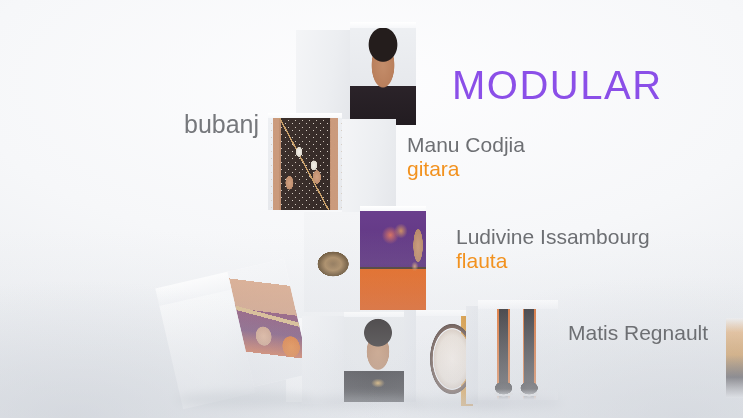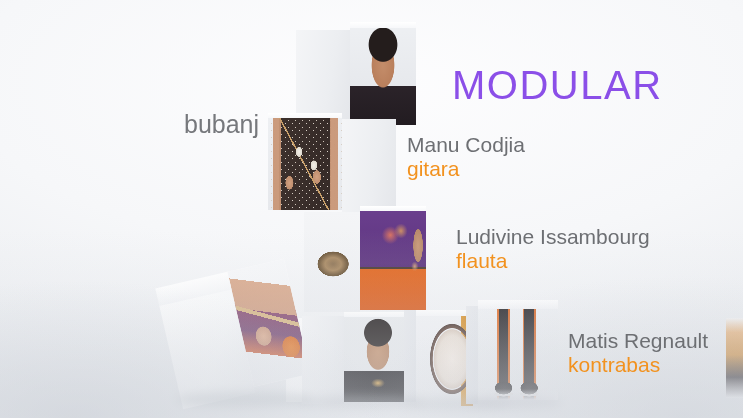--- a/index.html
+++ b/index.html
@@ -46,21 +46,21 @@
   #band-title {
     left:452px; top:63px;
     font-size:40px; letter-spacing:1.5px; font-weight:400;
   }
 
   .member { position:absolute; z-index:70; }
   .member .name { font-size:21px; color:#6d6f73; line-height:1.05; }
   .member .inst { font-size:21px; color:#f2921f; line-height:1.22; }
   #member-1 { left:407px; top:134px; }
   #member-2 { left:456px; top:226px; }
-  #member-3 { left:568px; top:330px; }
+  #member-3 { left:568px; top:322px; }
 
   
   #scene { position:absolute; inset:0; z-index:10; }
 
   .cube { position:absolute; }
   .face { position:absolute; overflow:hidden; background:#fbfbfc; }
   .f-mid   { background:linear-gradient(100deg,#f4f5f7 0%,#eceef1 60%,#e4e6ea 100%); }
   .f-dark  { background:linear-gradient(100deg,#e8eaee 0%,#dfe2e7 100%); }
   .f-top   { background:linear-gradient(180deg,#ffffff 0%,#f7f8fa 100%); }
 
@@ -366,16 +366,15 @@
     <div class="inst">gitara</div>
   </div>
 
   <div class="member" id="member-2">
     <div class="name">Ludivine Issambourg</div>
     <div class="inst">flauta</div>
   </div>
 
   <div class="member" id="member-3">
     <div class="name">Matis Regnault</div>
-    <div class="inst">kontrabas</div>
   </div>
 
 </div>
 
 </body></html>

